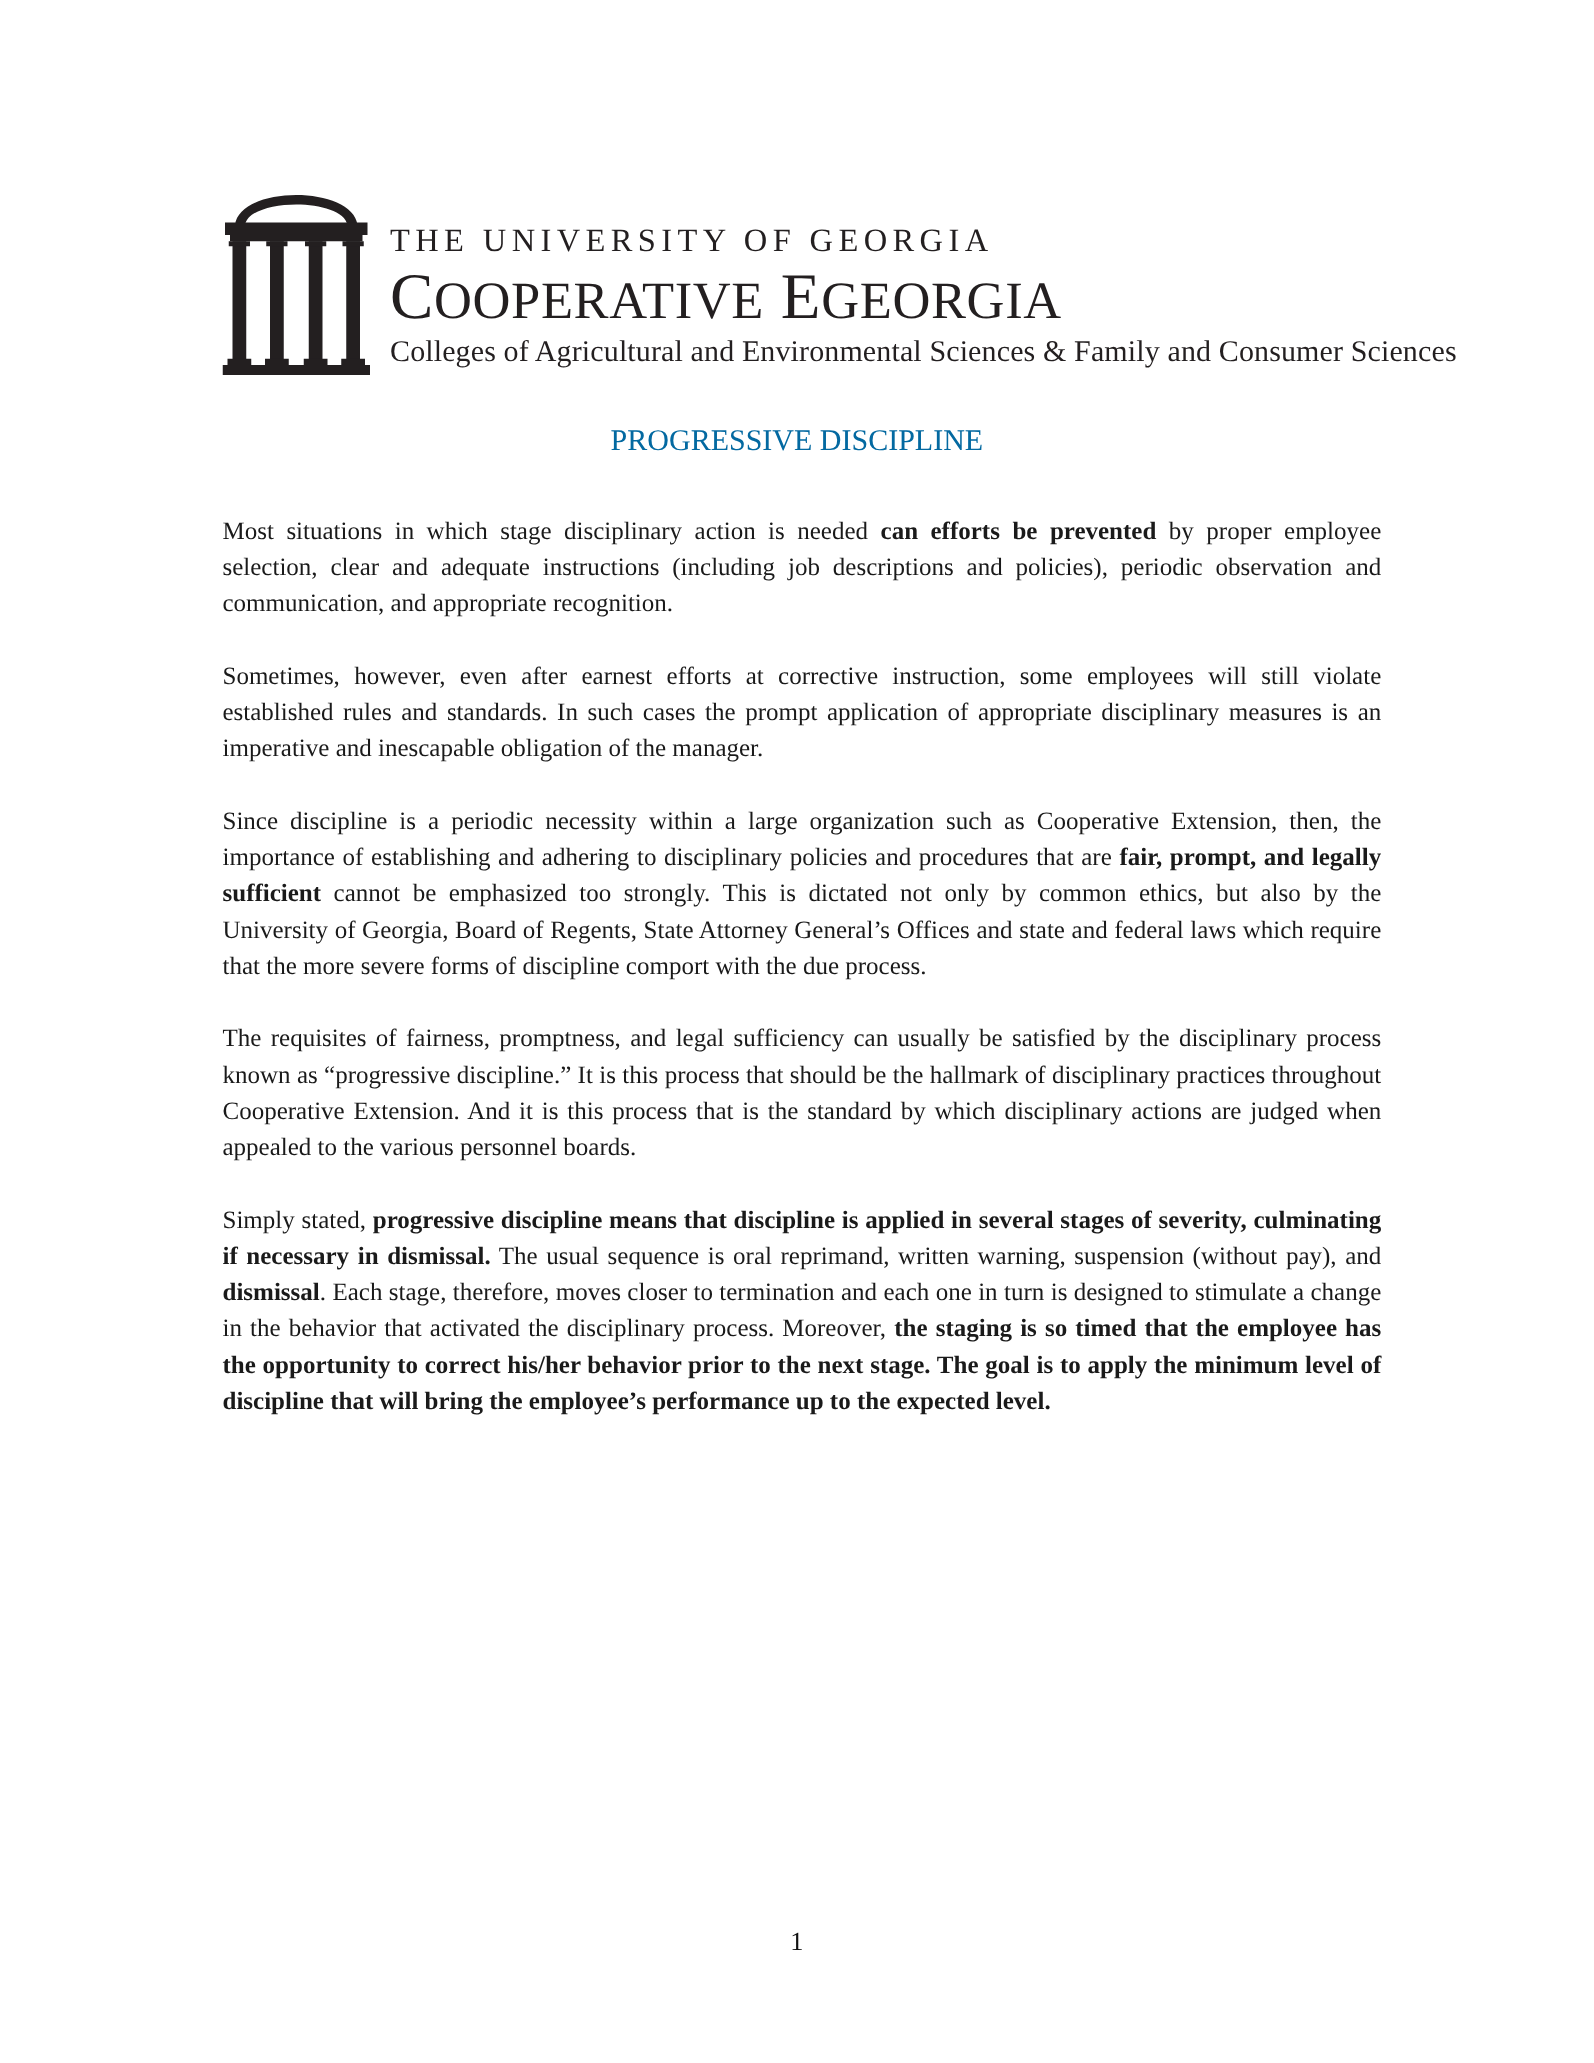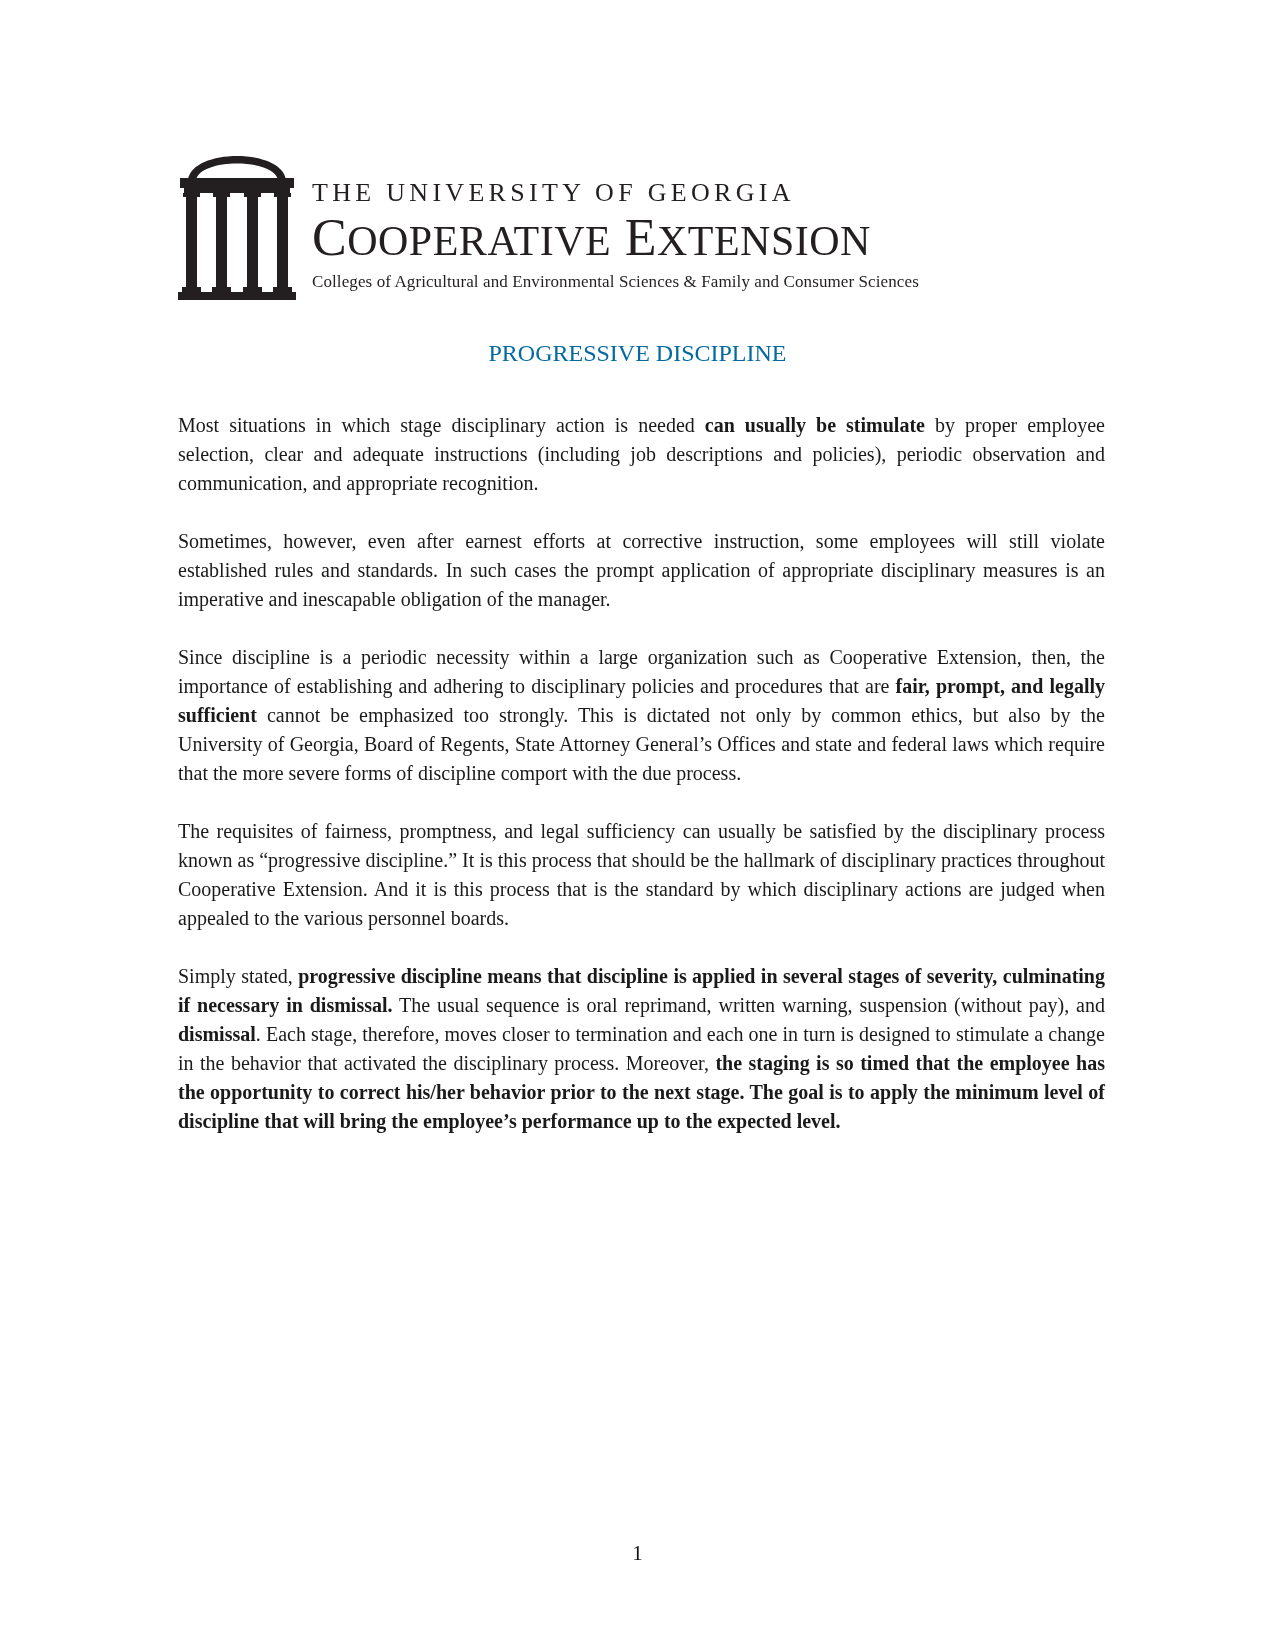--- a/index.html
+++ b/index.html
@@ -6,21 +6,21 @@
   body { width: 1275px; height: 1650px; position: relative; overflow: hidden; color: #111; }
   .page { position: absolute; left: 0; top: 0; width: 1114px; height: 1650px; background: #fff; }
 
   
   .logo { position: absolute; left: 178px; top: 140px; width: 935px; height: 165px; }
   .arch { position: absolute; left: 0; top: 0; width: 118px; height: 162px; }
   .logo-text { position: absolute; left: 134px; top: 38px; width: 800px; }
   .uga-line { font-family: "Liberation Serif", "DejaVu Serif", serif; font-size: 26px; letter-spacing: 4.3px; color: #231f20; line-height: 30px; white-space: nowrap; }
   .coop-line { font-family: "Liberation Serif", "DejaVu Serif", serif; font-size: 52px; color: #231f20; line-height: 56px; white-space: nowrap; margin-top: 2px; letter-spacing: 0.5px; }
   .coop-line .sc { font-size: 42px; margin-top: 14px; }
-  .colleges-line { font-family: "Liberation Serif", "DejaVu Serif", serif; font-size: 17px; color: #231f20; line-height: 24px; white-space: nowrap; margin-top: 1px; letter-spacing: 0.1px; }
+  .colleges-line { font-family: "Liberation Serif", "DejaVu Serif", serif; font-size: 24px; color: #231f20; line-height: 24px; white-space: nowrap; margin-top: 1px; letter-spacing: 0.1px; }
 
   
   .doc-title { position: absolute; left: 0; width: 1275px; top: 340px; text-align: center; font-family: "Liberation Serif", "DejaVu Serif", serif; font-size: 24px; color: #0369a1; letter-spacing: 0px; }
 
   
   .body-text { position: absolute; left: 178px; top: 411px; width: 927px; font-family: "Liberation Serif", "DejaVu Serif", serif; font-size: 20px; line-height: 29px; color: #1a1a1a; }
   .body-text p { margin: 0 0 29px 0; text-align: justify; }
   .body-text b { font-weight: bold; }
 
   .page-number { position: absolute; left: 0; width: 1275px; top: 1541px; text-align: center; font-family: "Liberation Serif", "DejaVu Serif", serif; font-size: 21px; color: #111; }
@@ -49,29 +49,29 @@
       <rect x="96" y="53" width="17" height="4" fill="#231f20"></rect>
 
       <rect x="4" y="147" width="19" height="5" fill="#231f20"></rect>
       <rect x="34" y="147" width="19" height="5" fill="#231f20"></rect>
       <rect x="65" y="147" width="19" height="5" fill="#231f20"></rect>
       <rect x="95" y="147" width="19" height="5" fill="#231f20"></rect>
       <rect x="0" y="152" width="118" height="8" fill="#231f20"></rect>
     </svg>
     <div class="logo-text">
       <div class="uga-line">THE UNIVERSITY OF GEORGIA</div>
-      <div class="coop-line"><span>C</span><span class="sc">OOPERATIVE</span> <span>E</span><span class="sc">XTENSION</span></div>
+      <div class="coop-line"><span>C</span><span class="sc">OOPERATIVE</span> <span>E</span><span class="sc">GEORGIA</span></div>
       <div class="colleges-line">Colleges of Agricultural and Environmental Sciences &amp; Family and Consumer Sciences</div>
     </div>
   </div>
 
   <div class="doc-title">PROGRESSIVE DISCIPLINE</div>
 
   <div class="body-text" id="body-text">
-      <p><span>Most situations in which stage disciplinary action is needed </span><b>can usually be stimulate</b><span> by proper employee selection, clear and adequate instructions (including job descriptions and policies), periodic observation and communication, and appropriate recognition.</span></p>
+      <p><span>Most situations in which stage disciplinary action is needed </span><b>can efforts be prevented</b><span> by proper employee selection, clear and adequate instructions (including job descriptions and policies), periodic observation and communication, and appropriate recognition.</span></p>
       <p><span>Sometimes, however, even after earnest efforts at corrective instruction, some employees will still violate established rules and standards. In such cases the prompt application of appropriate disciplinary measures is an imperative and inescapable obligation of the manager.</span></p>
       <p><span>Since discipline is a periodic necessity within a large organization such as Cooperative Extension, then, the importance of establishing and adhering to disciplinary policies and procedures that are </span><b>fair, prompt, and legally sufficient</b><span> cannot be emphasized too strongly. This is dictated not only by common ethics, but also by the University of Georgia, Board of Regents, State Attorney General’s Offices and state and federal laws which require that the more severe forms of discipline comport with the due process.</span></p>
       <p><span>The requisites of fairness, promptness, and legal sufficiency can usually be satisfied by the disciplinary process known as “progressive discipline.” It is this process that should be the hallmark of disciplinary practices throughout Cooperative Extension. And it is this process that is the standard by which disciplinary actions are judged when appealed to the various personnel boards.</span></p>
       <p><span>Simply stated, </span><b>progressive discipline means that discipline is applied in several stages of severity, culminating if necessary in dismissal.</b><span> The usual sequence is oral reprimand, written warning, suspension (without pay), and </span><b>dismissal</b><span>. Each stage, therefore, moves closer to termination and each one in turn is designed to stimulate a change in the behavior that activated the disciplinary process. Moreover, </span><b>the staging is so timed that the employee has the opportunity to correct his/her behavior prior to the next stage. The goal is to apply the minimum level of discipline that will bring the employee’s performance up to the expected level.</b></p>
     </div>
 
   <div class="page-number">1</div>
 </div>
 
 </body></html>

